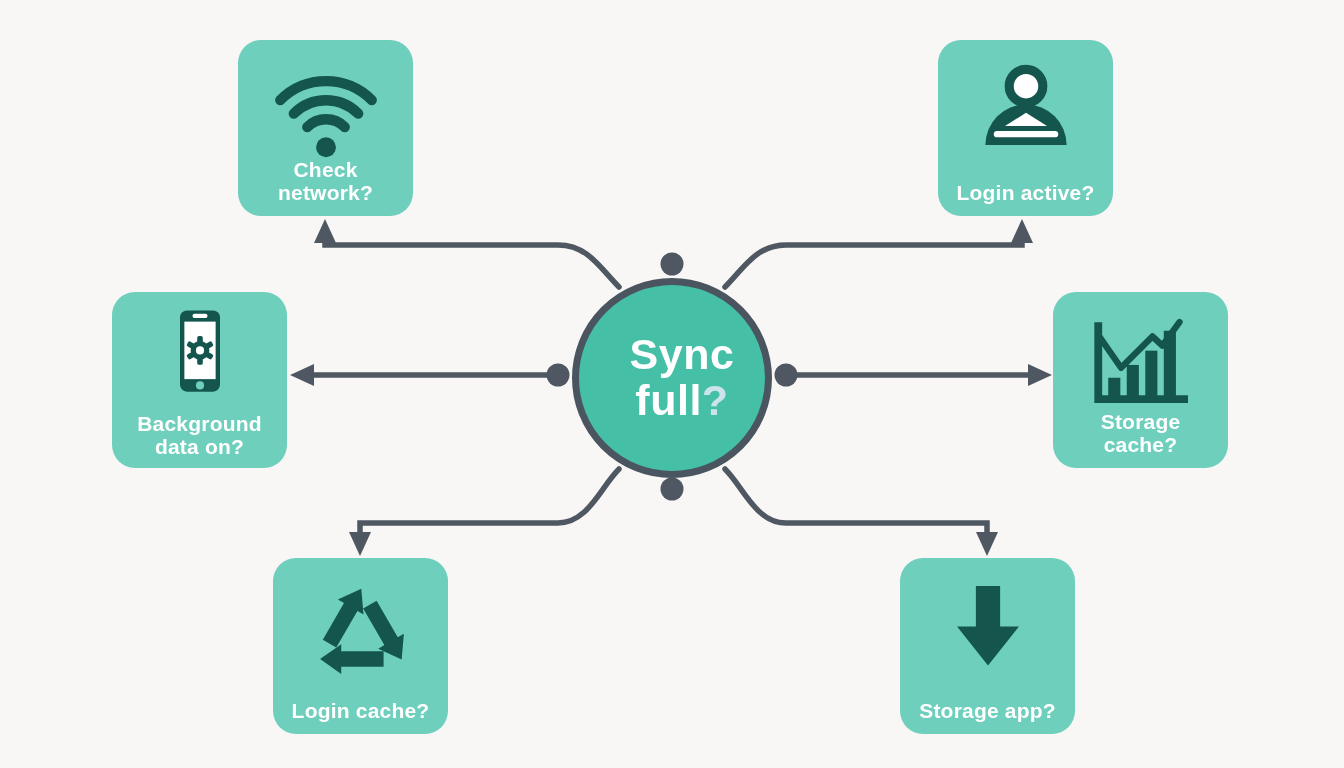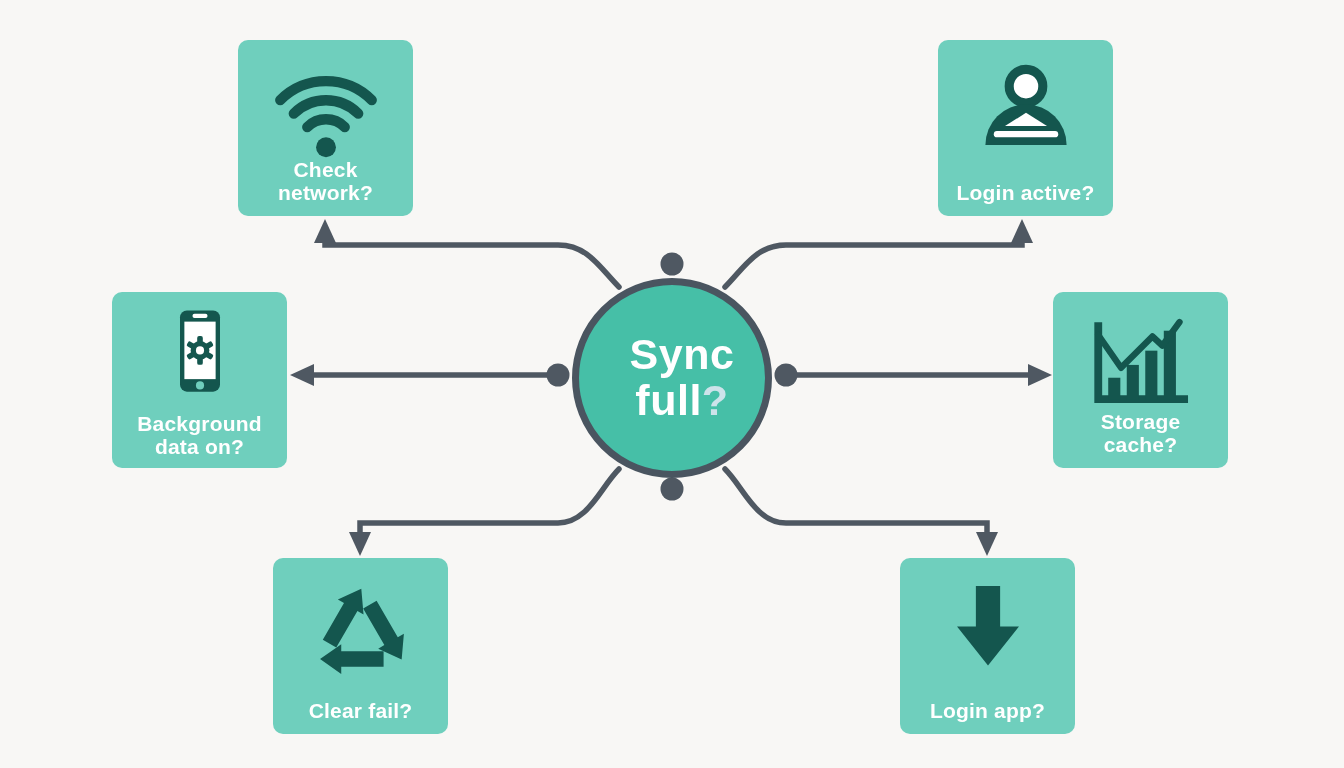--- a/index.html
+++ b/index.html
@@ -3,21 +3,21 @@
 <meta charset="utf-8">
 <style>
   html,body{margin:0;padding:0;background:#e9e9e7;}
   .canvas{
     position:relative;width:1344px;height:768px;background:#F8F7F5;
     overflow:hidden;font-family:"Liberation Sans",sans-serif;
   }
   .connector-layer{position:absolute;left:0;top:0;width:1344px;height:768px;}
   .node{
     position:absolute;width:175px;height:176px;background:#6FCFBD;
-    border-radius:10px;
+    border-radius:23px;
   }
   .node-icon{
     position:absolute;left:0;right:0;top:6px;height:128px;
     display:flex;align-items:center;justify-content:center;
   }
   .node-label{
     position:absolute;left:0;right:0;bottom:11px;padding:0 8px;
     text-align:center;color:#FFFFFF;font-weight:700;font-size:21px;
     line-height:1.12;letter-spacing:.2px;
   }
@@ -133,25 +133,25 @@
   <div class="node" style="left:273px;top:558px;">
     <div class="node-icon">
       <svg width="116" height="120" viewBox="0 0 160 170">
         <g fill="#14564E">
           <path d="M112,118 H52 V108 L22,129 L52,150 V140 H112 Z"></path>
           <path d="M112,118 H52 V108 L22,129 L52,150 V140 H112 Z" transform="rotate(120 80 96)"></path>
           <path d="M112,118 H52 V108 L22,129 L52,150 V140 H112 Z" transform="rotate(240 80 96)"></path>
         </g>
       </svg>
     </div>
-    <div class="node-label">Clear fail?</div>
+    <div class="node-label">Login cache?</div>
   </div>
 
   <div class="node" style="left:900px;top:558px;">
     <div class="node-icon">
       <svg width="108" height="101" viewBox="0 0 160 150">
         <polygon points="62,12 98,12 98,72 126,72 80,130 34,72 62,72" fill="#14564E"></polygon>
       </svg>
     </div>
-    <div class="node-label">Login app?</div>
+    <div class="node-label">Storage app?</div>
   </div>
 
 </div>
 
 </body></html>

